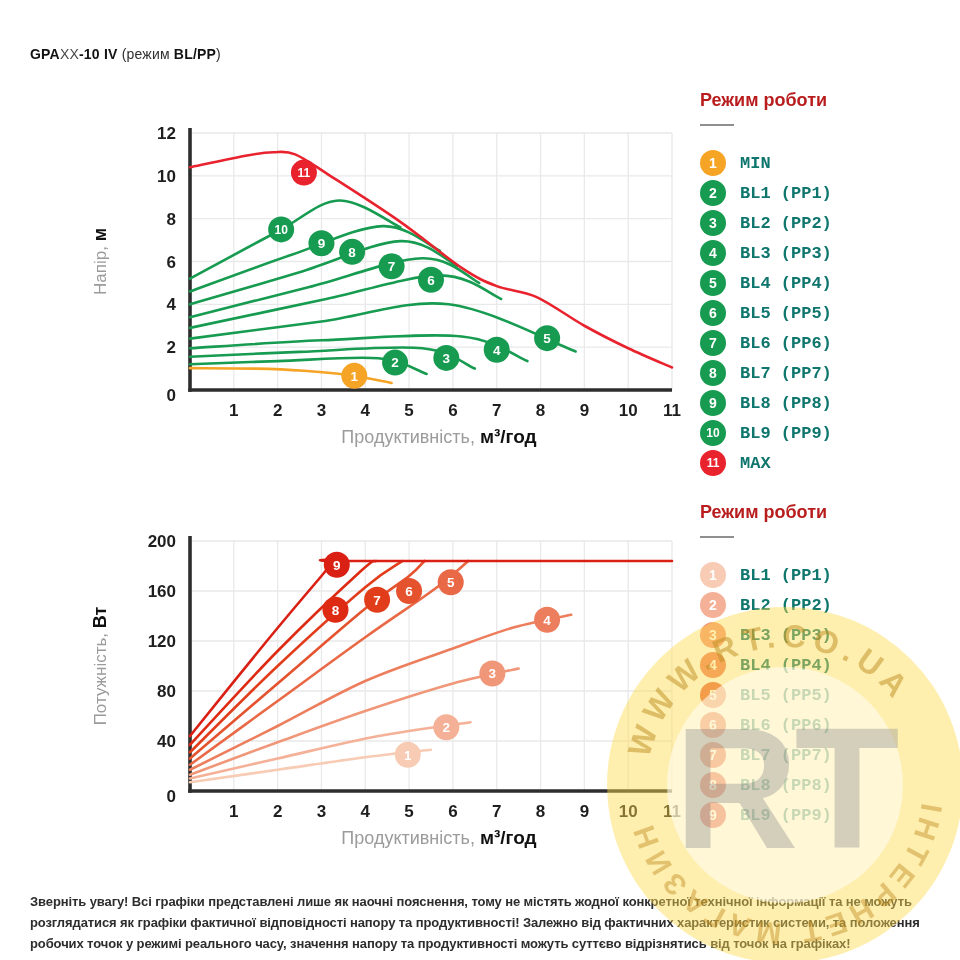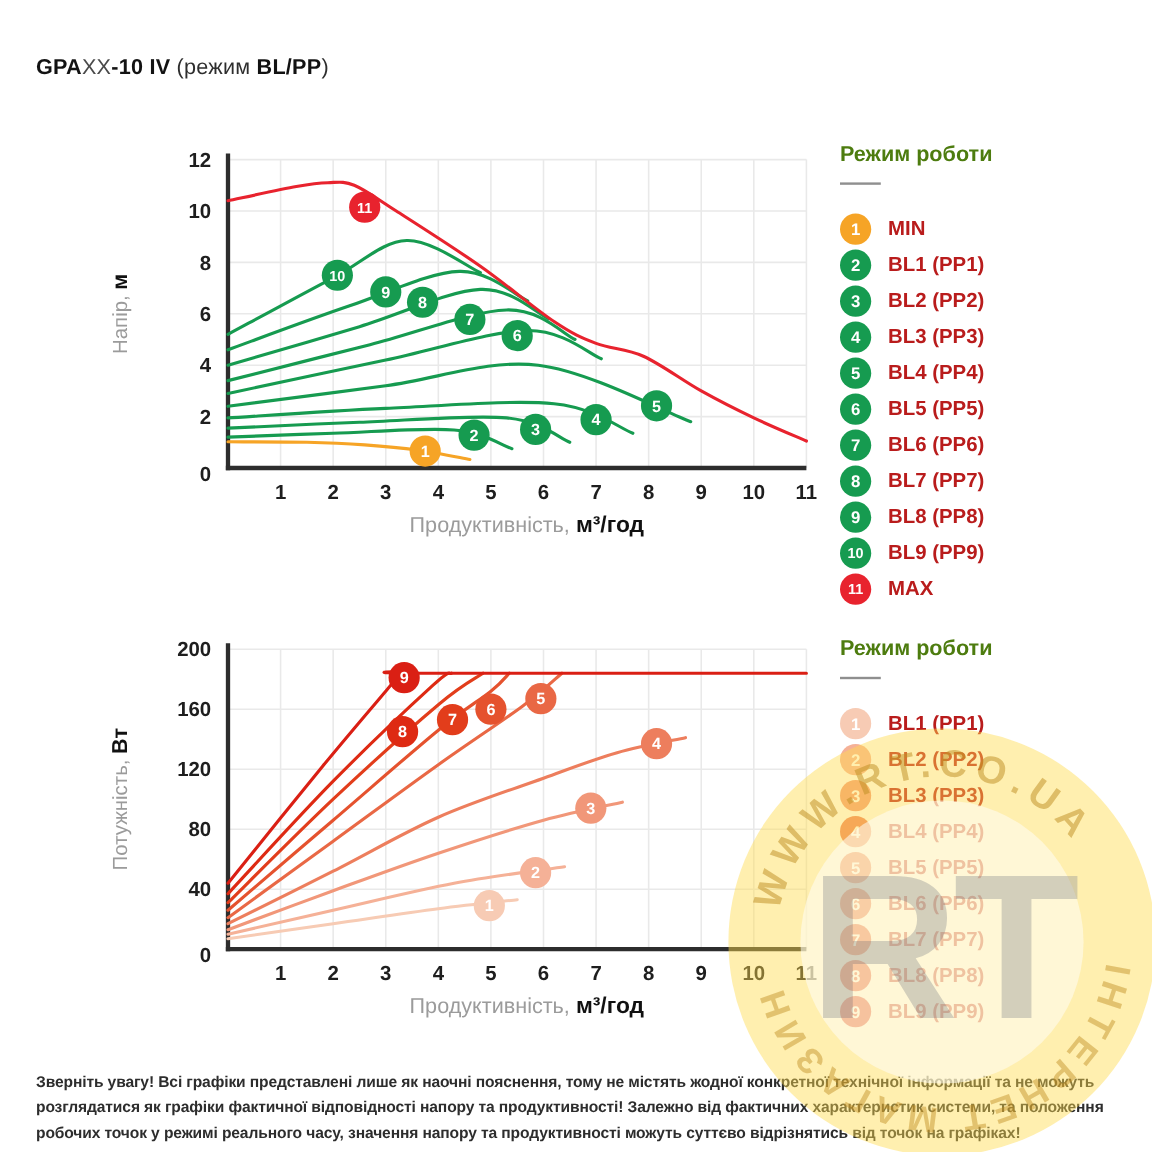--- a/index.html
+++ b/index.html
@@ -1,41 +1,41 @@
 <!DOCTYPE html>
 <html><head>
 <meta charset="utf-8">
 <style>
   html,body{margin:0;padding:0;}
   body{
     width:960px;height:960px;position:relative;overflow:hidden;
     background:#ffffff;font-family:"Liberation Sans",sans-serif;
   }
-  #page-title{position:absolute;left:30px;top:46px;font-size:18px;letter-spacing:.2px;}
+  #page-title{position:absolute;left:30px;top:46px;font-size:14px;letter-spacing:.2px;}
   .tp-bold{font-weight:700;color:#121212;}
   .tp-light{font-weight:400;color:#4a4a4a;}
   .tp-regular{font-weight:400;color:#2e2e2e;}
 
   svg.chart{position:absolute;font-family:"Liberation Sans",sans-serif;}
   #chart-head{left:88px;top:116px;}
   #chart-power{left:88px;top:526px;}
 
   .legend{position:absolute;left:700px;width:250px;}
   #legend-head{top:90px;}
   #legend-power{top:502px;}
-  .legend-title{font-size:18px;font-weight:700;color:#4d7c0f;margin-top:28px;}
+  .legend-title{font-size:18px;font-weight:700;color:#b91c1c;}
   .legend-divider{width:34px;height:2px;background:#8f8f8f;margin:13px 0 0 0;}
   ul.legend-items{list-style:none;margin:22px 0 0 0;padding:0;}
   ul.legend-items li{height:30px;display:flex;align-items:center;gap:14px;}
   .badge{
     width:26px;height:26px;border-radius:50%;flex:0 0 26px;
     color:#fff;font-weight:700;font-size:14px;line-height:26px;text-align:center;
   }
   .badge-sm{font-size:12px;}
-  .legend-label{font-size:17px;font-weight:700;color:#b91c1c;white-space:nowrap;}
+  .legend-label{font-size:17px;font-weight:700;color:#0f766e;white-space:nowrap;font-family:Liberation Mono, monospace;}
 
   #disclaimer{
     position:absolute;left:30px;top:892px;width:916px;
     font-size:13px;font-weight:700;color:#2d2d2d;line-height:1.6;letter-spacing:-0.1px;
   }
   #watermark{position:absolute;left:0;top:0;pointer-events:none;z-index:40;}
 </style>
 </head>
 <body>
 

